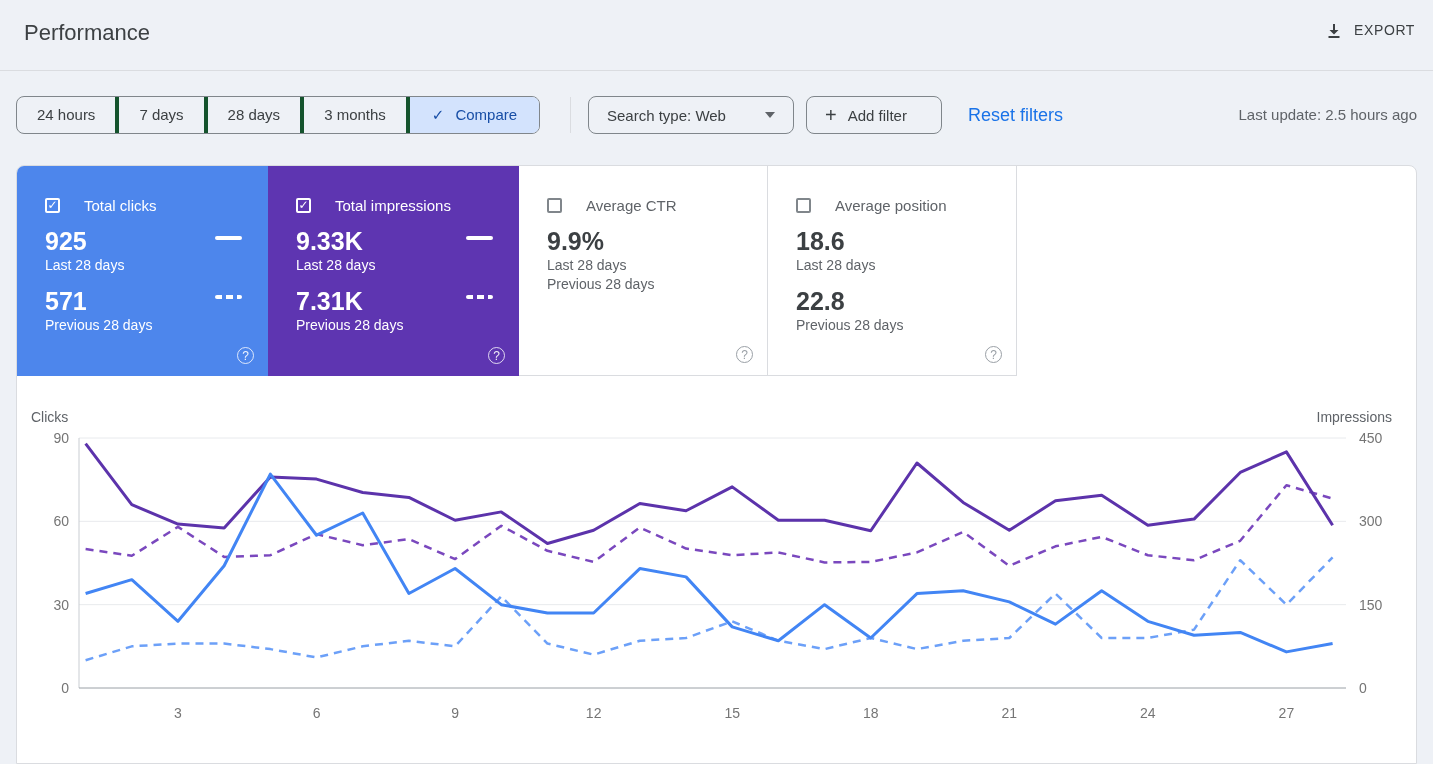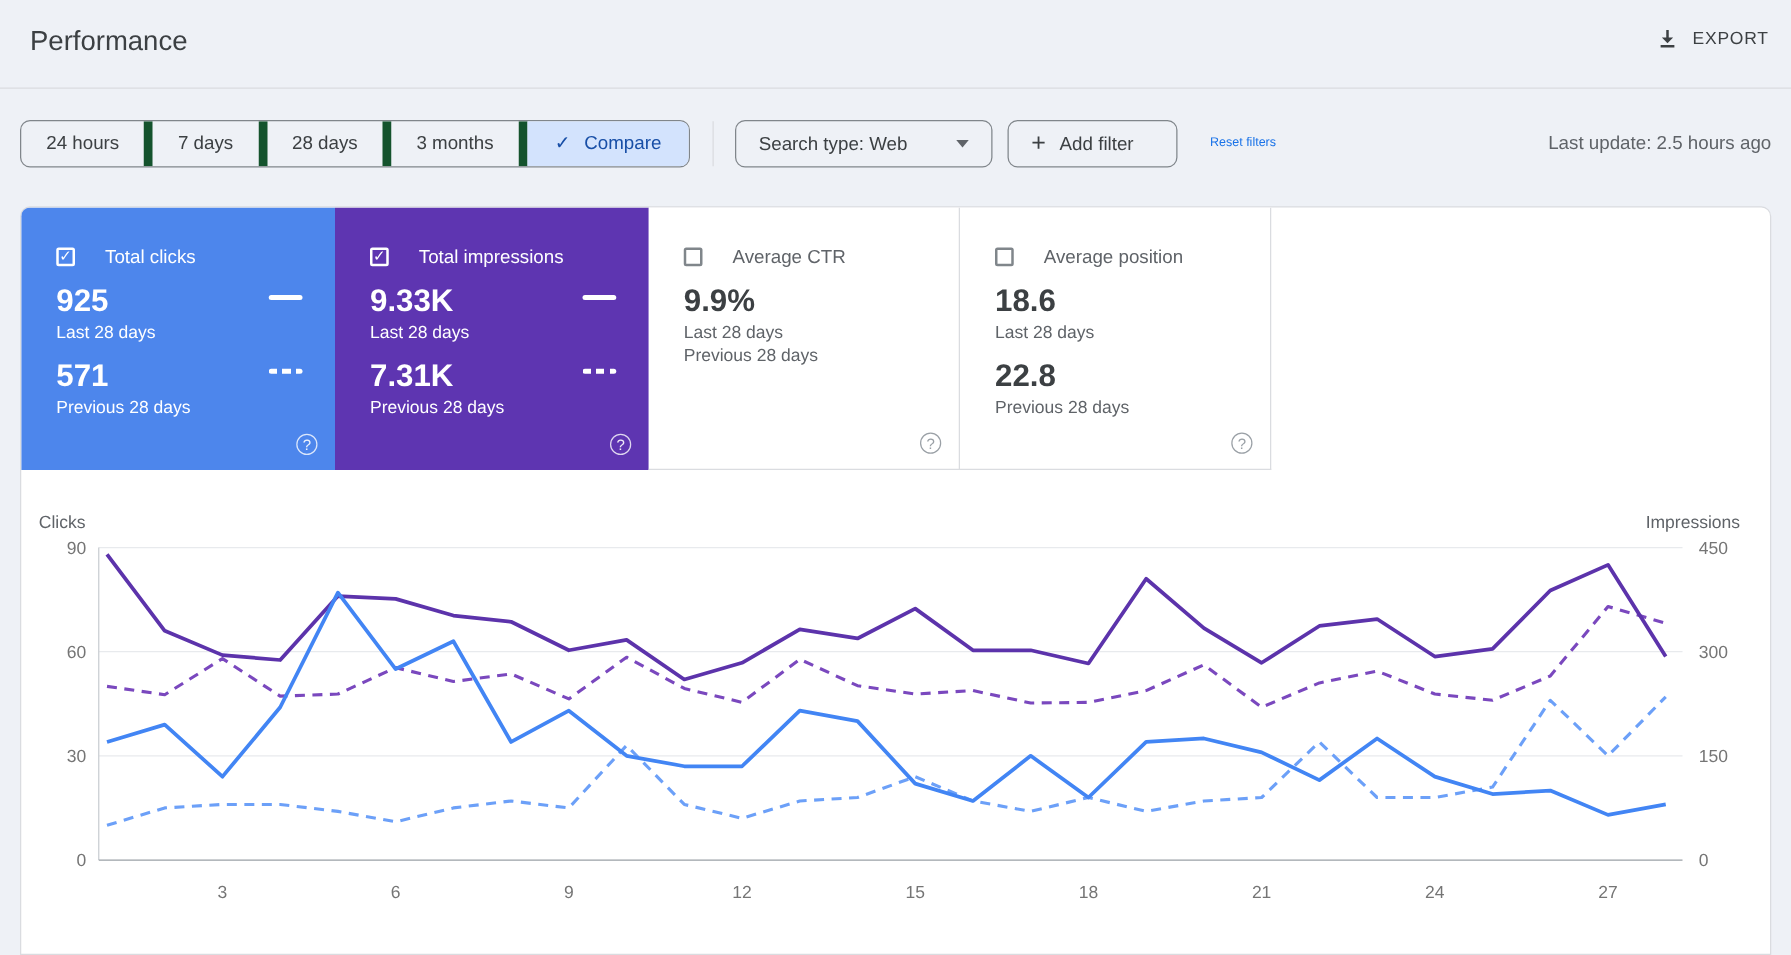--- a/index.html
+++ b/index.html
@@ -21,21 +21,21 @@
   .header-divider { position:absolute; top:70px; left:0; width:1433px; height:1px; background:#dadce0; }
 
   
   .filter-bar { position:absolute; top:96px; left:0; width:1433px; height:38px; }
   .range-group {
     position:absolute; left:16px; top:0; height:38px; display:flex;
     border:1px solid #80868b; border-radius:8px; overflow:hidden; background:transparent;
   }
   .range-btn {
     height:36px; line-height:36px; padding:0 20px; font-size:15px; color:#3c4043;
-    border-right:7px solid #14532d; cursor:pointer; white-space:nowrap; background:transparent;
+    border-right:4px solid #14532d; cursor:pointer; white-space:nowrap; background:transparent;
   }
   .range-btn:last-child { border-right:none; }
   .range-btn.compare {
     background:#d3e3fd; color:#174ea6; font-weight:500;
     display:flex; align-items:center; gap:11px; padding:0 22px;
   }
   .compare-check { font-size:15px; color:#174ea6; font-weight:700; }
   .vert-divider { position:absolute; left:570px; top:1px; width:1px; height:36px; background:#dadce0; }
   .pill {
     position:absolute; top:0; height:38px; border:1px solid #80868b; border-radius:8px;
@@ -43,21 +43,21 @@
   }
   .pill-search { left:588px; width:206px; padding:12px 18px; justify-content:space-between; }
   .pill-add { left:806px; width:136px; padding:0 18px; gap:11px; }
   .caret-down {
     width:0; height:0; border-left:5px solid transparent; border-right:5px solid transparent;
     border-top:6px solid #5f6368;
   }
   .plus-glyph { font-size:20px; font-weight:400; color:#3c4043; line-height:1; }
   .reset-link {
     position:absolute; left:968px; top:0; height:38px; line-height:38px;
-    font-size:10px; font-weight:500; color:#1a73e8; cursor:pointer;
+    font-size:18px; font-weight:500; color:#1a73e8; cursor:pointer;
   }
   .last-update {
     position:absolute; right:16px; top:0; height:38px; line-height:38px;
     font-size:15px; color:#5f6368;text-align:center;
   }
 
   
   .panel {
     position:absolute; left:16px; top:165px; width:1401px; height:599px;
     background:#fff; border:1px solid #dadce0; border-radius:8px 8px 0 0; overflow:hidden;

